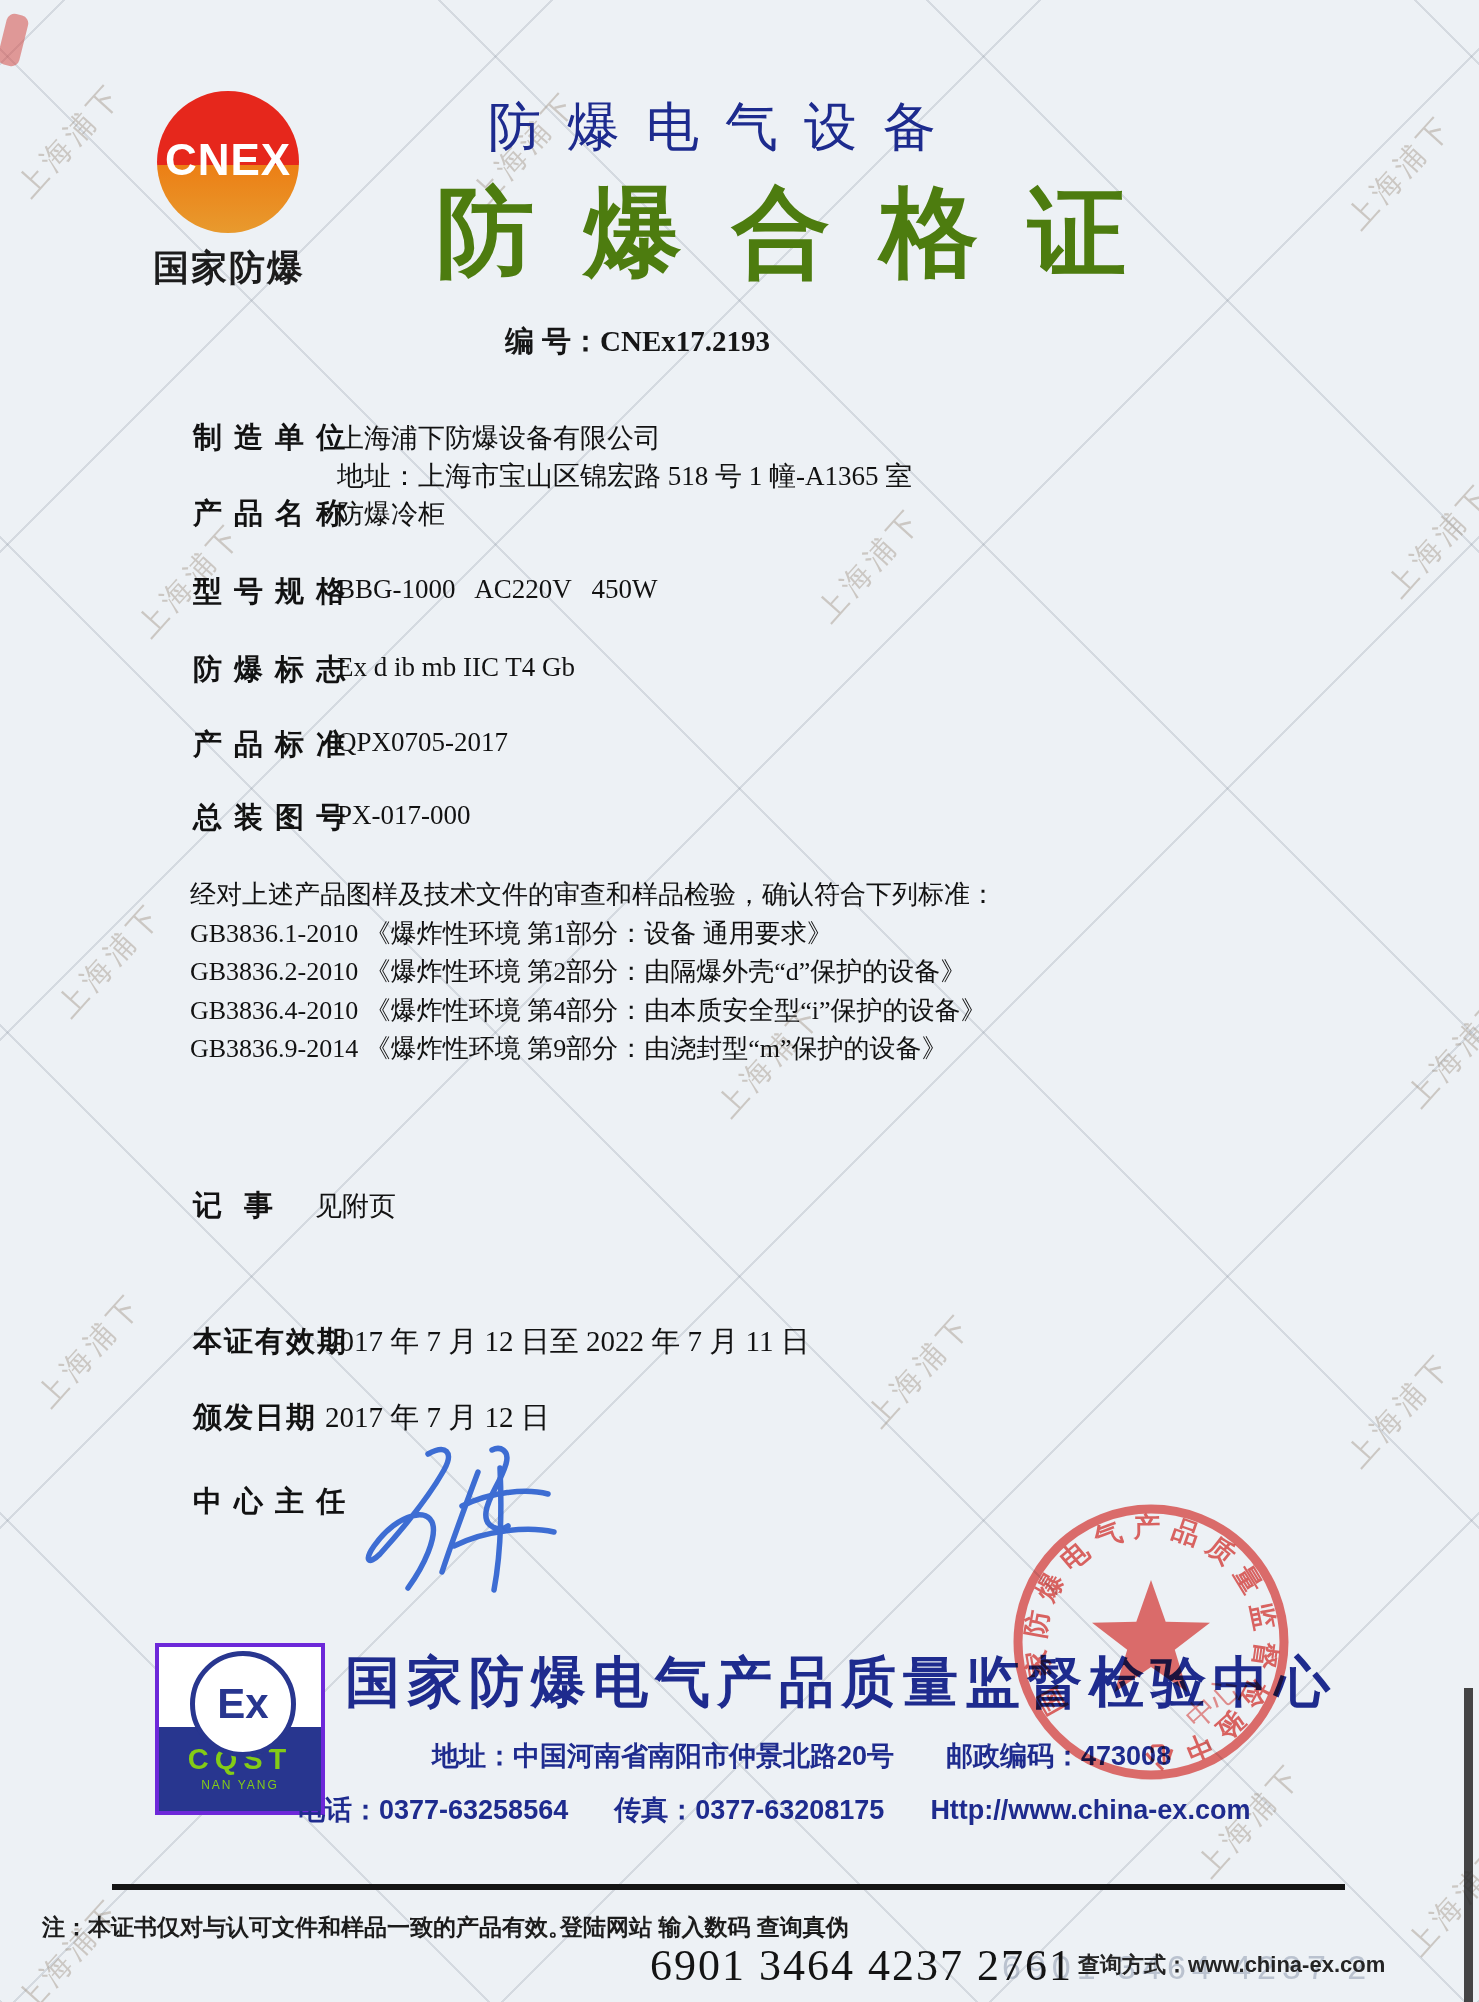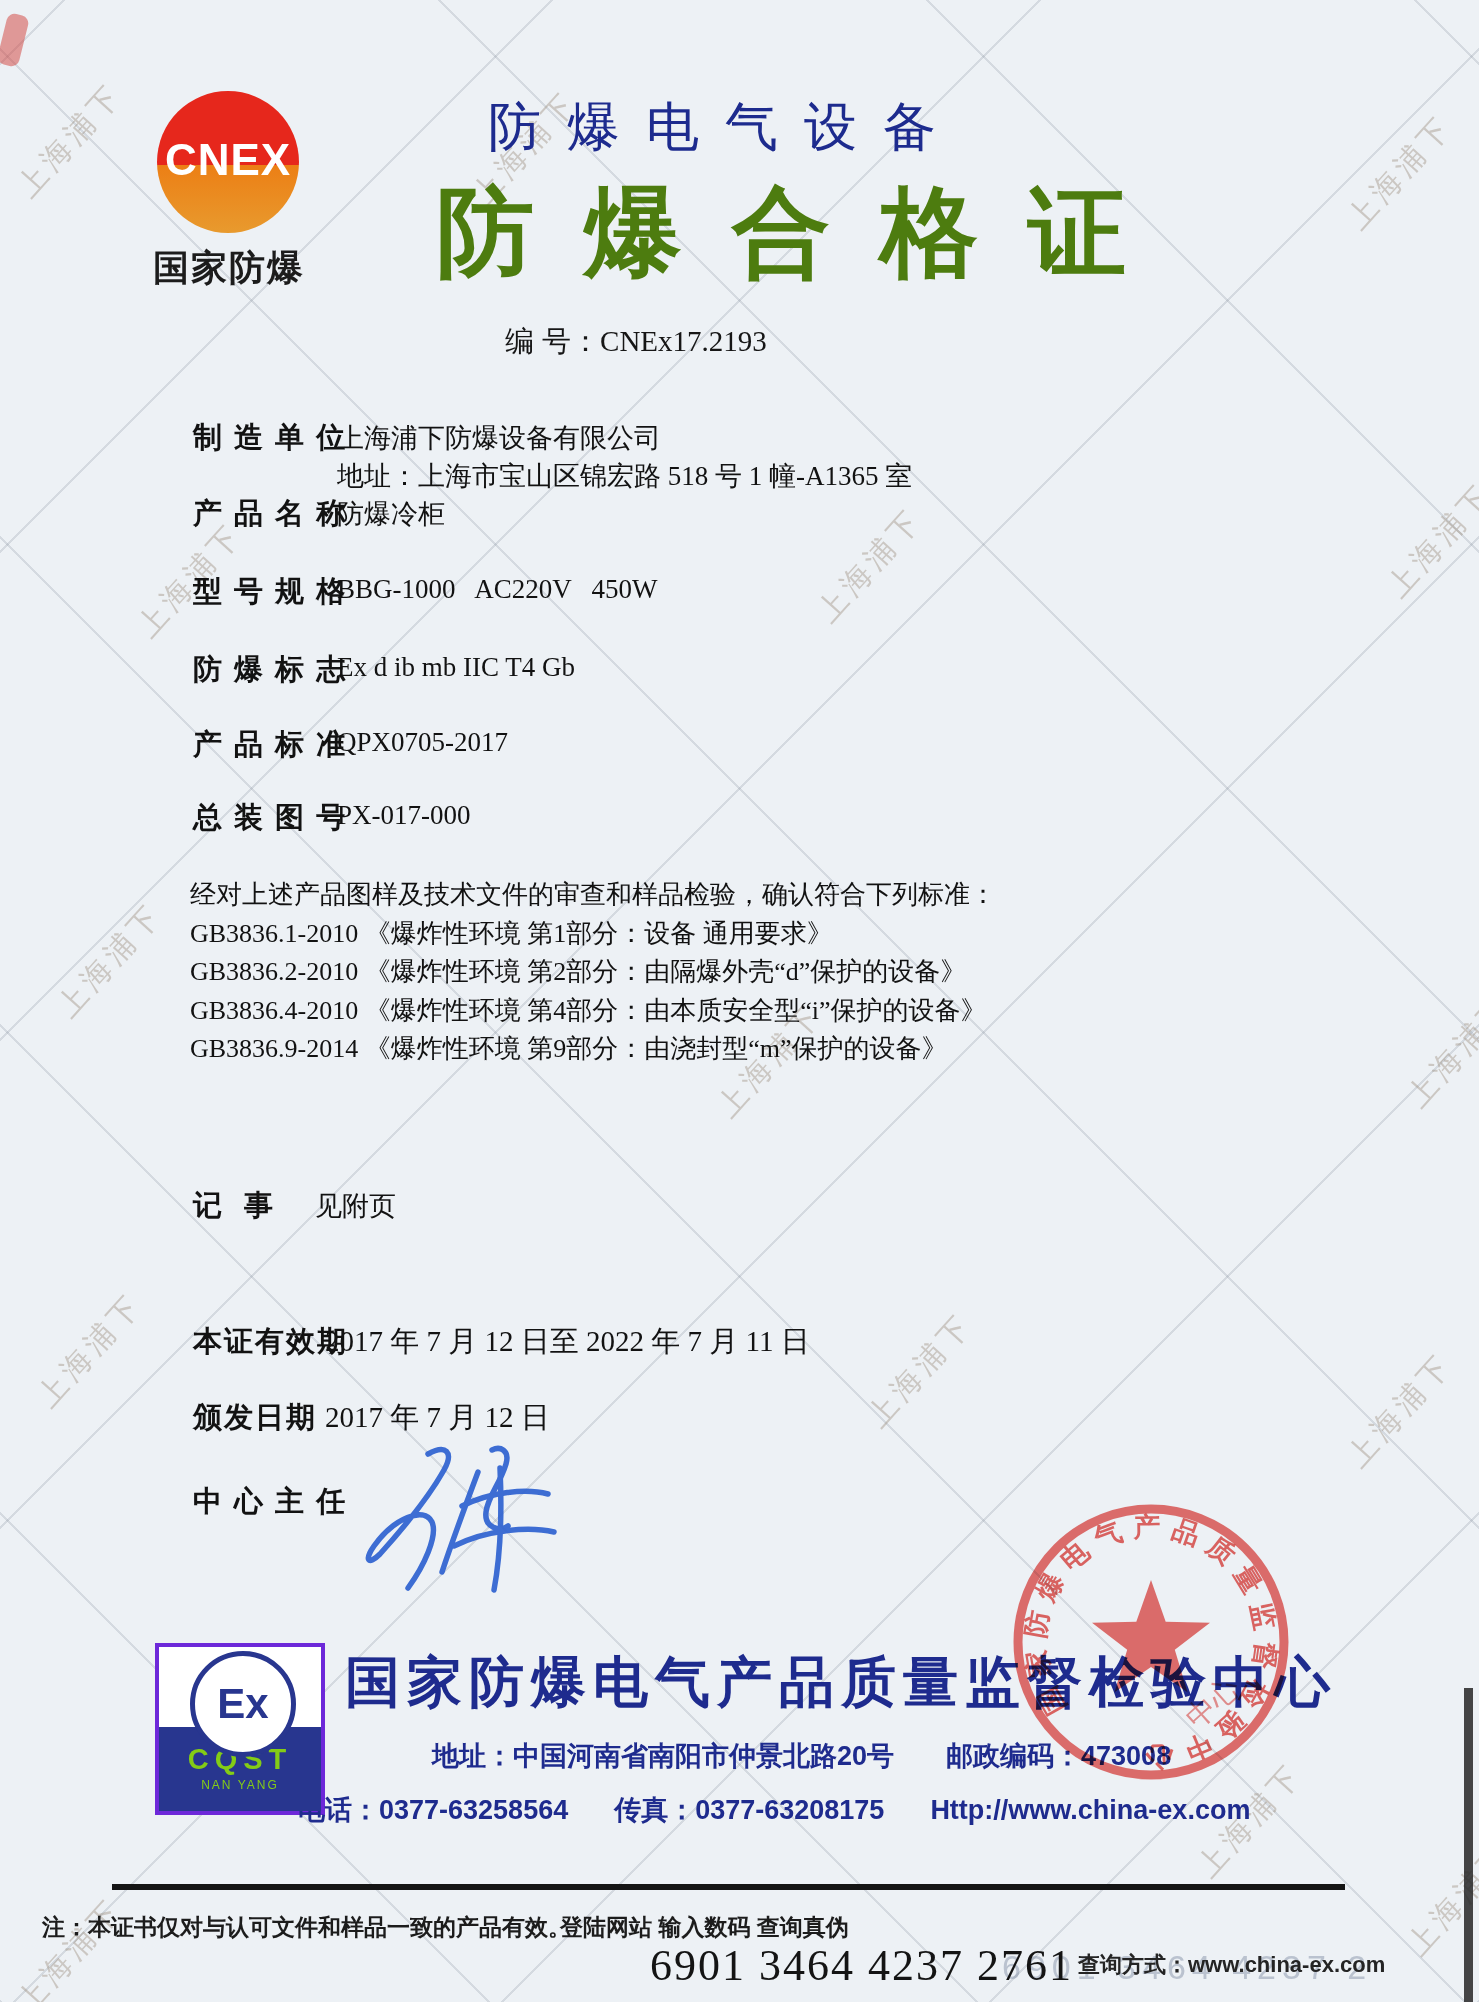--- a/index.html
+++ b/index.html
@@ -12,21 +12,21 @@
   .wm{position:absolute;font-size:30px;letter-spacing:5px;color:rgba(152,138,120,.40);
       transform:rotate(-48deg);white-space:nowrap;pointer-events:none;}
   
   .cnex-circle{position:absolute;left:157px;top:91px;width:142px;height:142px;border-radius:50%;
       background:linear-gradient(180deg,#e6271c 0%,#e6271c 52%,#ec7f15 52%,#e89a2e 100%);
       display:flex;align-items:center;justify-content:center;}
   .cnex-circle span{color:#fff;font-weight:bold;font-size:44px;letter-spacing:1px;margin-top:-4px;}
   .cnex-caption{position:absolute;left:153px;top:244px;font-size:36px;font-weight:bold;color:#1c1c1c;letter-spacing:2px;}
   .hdr-sub{position:absolute;left:488px;top:92px;font-size:53px;font-weight:normal;color:#1d2b8e;letter-spacing:26px;white-space:nowrap;}
   .hdr-title{position:absolute;left:436px;top:168px;font-size:98px;font-weight:bold;color:#4d7c0f;letter-spacing:50px;white-space:nowrap;}
-  .cert-no{position:absolute;left:505px;top:322px;font-size:29px;color:#161616;white-space:pre;}
+  .cert-no{position:absolute;left:505px;top:322px;font-size:29px;color:#161616;white-space:pre;font-weight:bold;}
   .cert-no .num{font-family:"Liberation Serif",serif;}
   
   .flabel{position:absolute;left:193px;font-size:29px;font-weight:bold;color:#121212;letter-spacing:2px;white-space:pre;}
   .fval{position:absolute;left:337px;font-size:27px;color:#121212;font-family:"Liberation Serif",serif;white-space:pre;}
   
   .standards{position:absolute;left:190px;top:876px;width:960px;font-size:26px;line-height:38.5px;color:#121212;
       font-family:"Liberation Serif",serif;}
   
   .ex-mark{position:absolute;left:155px;top:1643px;width:170px;height:172px;border:4px solid #6d28d9;background:#fff;box-sizing:border-box;}
   .ex-circle{position:absolute;left:31px;top:4px;width:96px;height:96px;border:5px solid #28368f;border-radius:50%;

